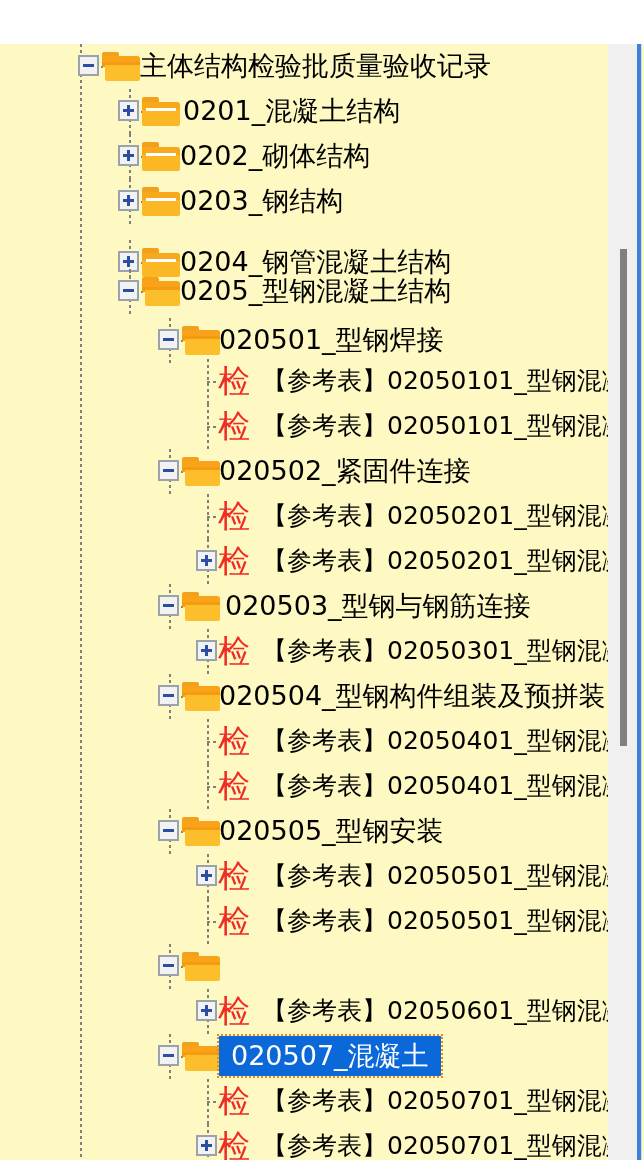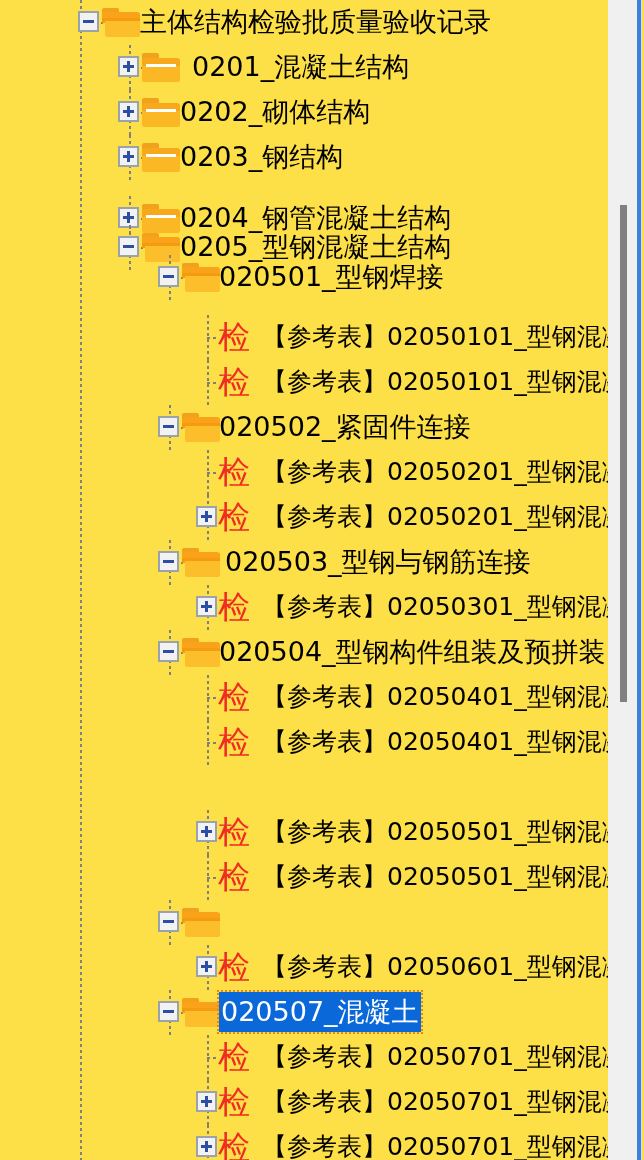--- a/index.html
+++ b/index.html
@@ -7,22 +7,23 @@
     width:644px;height:1160px;
     background:#ffffff;
     font-family:"DejaVu Sans","Liberation Sans",sans-serif;
     overflow:hidden;
     position:relative;
   }
 
   
   #app{
     position:absolute;inset:0;
-    background:#fde047;
+    background:#fef9c3;
     overflow:hidden;
+    margin-top:44px;
   }
 
   
   #scroll-track{
     position:absolute;top:0;right:7px;width:29px;height:1160px;
     background:#f0f0f0;
   }
   #scroll-thumb{
     position:absolute;left:12px;top:205px;width:7px;height:497px;
     background:#808080;
@@ -131,21 +132,21 @@
     color:#000000;
     font-family:"DejaVu Sans","Liberation Sans",sans-serif;
     letter-spacing:0px;
   }
   .label.small{font-size:25px;line-height:40px;}
 
   .label.selected{
     color:#ffffff;
     background:#0a68d8;
     outline:2px dotted #e08a22;
-    padding:0 2px;
+    padding:0 12px;
   }
 </style>
 </head>
 <body>
 
 <div id="app">
 
   <div id="tree">
     <div id="root-guide"></div>
 
@@ -163,21 +164,21 @@
       <div class="row" style="top: 45px;">
         <div class="vline" style="left: 129px; top: 0px; height: 45px;"></div>
         <div class="hline" style="left: 129px; width: 14px;"></div>
         <div class="expander plus" style="left: 118px;"></div>
         <div class="folder closed" style="left: 142px;">
           <span class="tab"></span>
           <span class="back"></span>
           <span class="body"></span>
           <span class="shine"></span>
         </div>
-        <div class="label" style="left: 192px;">0201_混凝土结构</div>
+        <div class="label" style="left: 183px;">0201_混凝土结构</div>
       </div>
       <div class="row" style="top: 90px;">
         <div class="vline" style="left: 129px; top: 0px; height: 45px;"></div>
         <div class="hline" style="left: 129px; width: 14px;"></div>
         <div class="expander plus" style="left: 118px;"></div>
         <div class="folder closed" style="left: 142px;">
           <span class="tab"></span>
           <span class="back"></span>
           <span class="body"></span>
           <span class="shine"></span>
@@ -213,21 +214,21 @@
         <div class="hline" style="left: 129px; width: 14px;"></div>
         <div class="expander minus" style="left: 118px;"></div>
         <div class="folder open" style="left: 142px;">
           <span class="tab"></span>
           <span class="back"></span>
           <span class="lid"></span>
           <span class="body"></span>
         </div>
         <div class="label" style="left: 180px;">0205_型钢混凝土结构</div>
       </div>
-      <div class="row" style="top: 255px;">
+      <div class="row" style="top: 274px;">
         <div class="vline" style="left: 169px; top: 0px; height: 45px;"></div>
         <div class="hline" style="left: 169px; width: 14px;"></div>
         <div class="expander minus" style="left: 158px;"></div>
         <div class="folder open" style="left: 182px;">
           <span class="tab"></span>
           <span class="back"></span>
           <span class="lid"></span>
           <span class="body"></span>
         </div>
         <div class="label" style="left: 219px;">020501_型钢焊接</div>
@@ -304,20 +305,32 @@
         <div class="vline" style="left: 207px; top: 0px; height: 45px;"></div>
         <div class="hline" style="left: 207px; width: 12px;"></div>
         <div class="leaf-glyph" style="left: 218px;">检</div>
         <div class="label small" style="left: 262px;">【参考表】02050401_型钢混凝土</div>
       </div>
       <div class="row" style="top: 720px;">
         <div class="vline" style="left: 207px; top: 0px; height: 45px;"></div>
         <div class="hline" style="left: 207px; width: 12px;"></div>
         <div class="leaf-glyph" style="left: 218px;">检</div>
         <div class="label small" style="left: 262px;">【参考表】02050401_型钢混凝土</div>
+      </div>
+      <div class="row" style="top: 765px;">
+        <div class="vline" style="left: 169px; top: 0px; height: 45px;"></div>
+        <div class="hline" style="left: 169px; width: 14px;"></div>
+        <div class="expander minus" style="left: 158px;"></div>
+        <div class="folder open" style="left: 182px;">
+          <span class="tab"></span>
+          <span class="back"></span>
+          <span class="lid"></span>
+          <span class="body"></span>
+        </div>
+        <div class="label" style="left: 219px;">020505_型钢安装</div>
       </div>
       <div class="row" style="top: 810px;">
         <div class="vline" style="left: 207px; top: 0px; height: 45px;"></div>
         <div class="hline" style="left: 207px; width: 12px;"></div>
         <div class="expander plus" style="left: 196px;"></div>
         <div class="leaf-glyph" style="left: 218px;">检</div>
         <div class="label small" style="left: 262px;">【参考表】02050501_型钢混凝土</div>
       </div>
       <div class="row" style="top: 855px;">
         <div class="vline" style="left: 207px; top: 0px; height: 45px;"></div>

